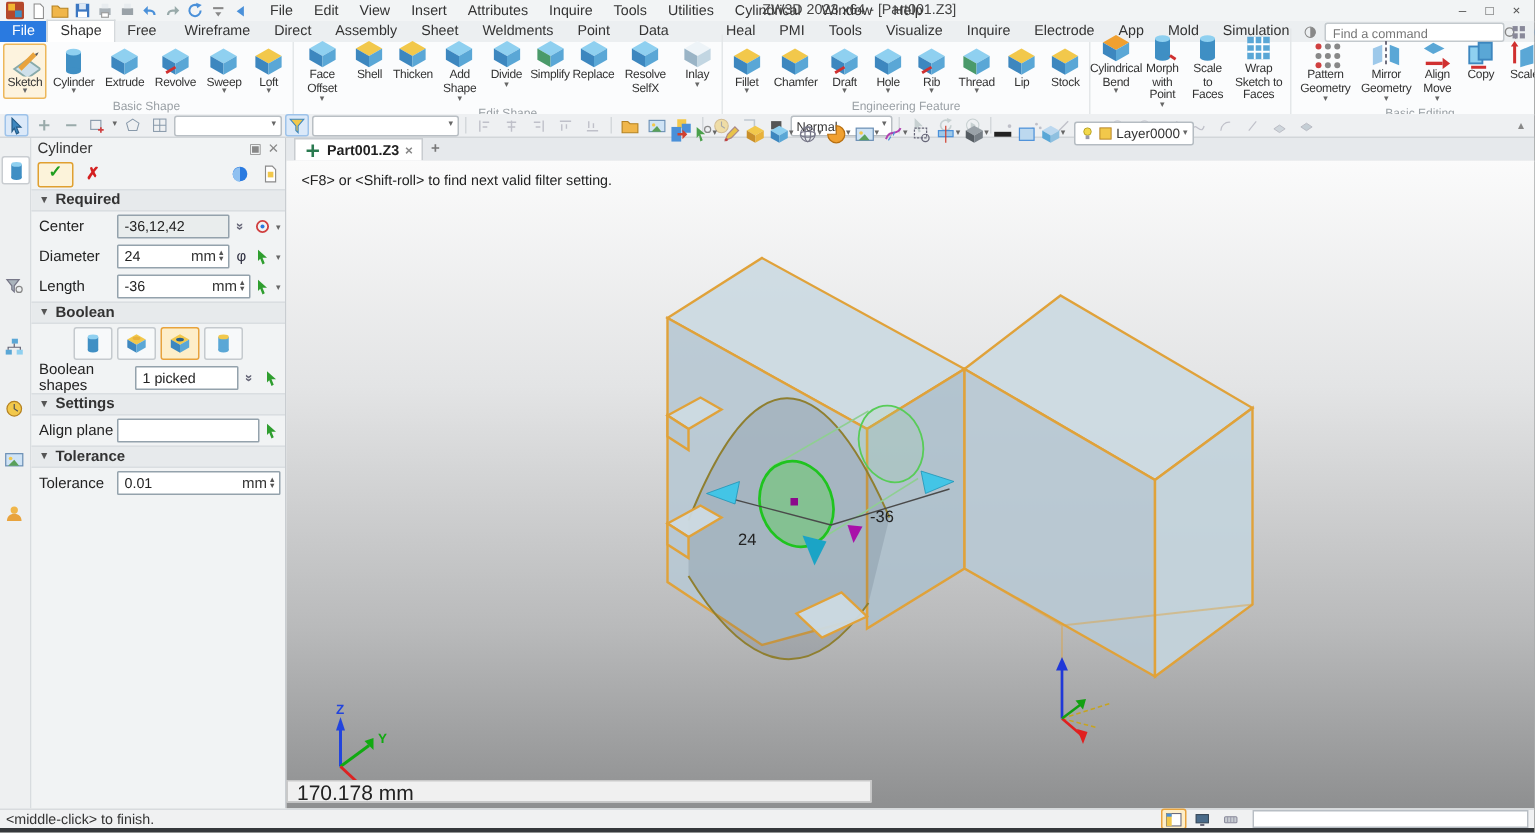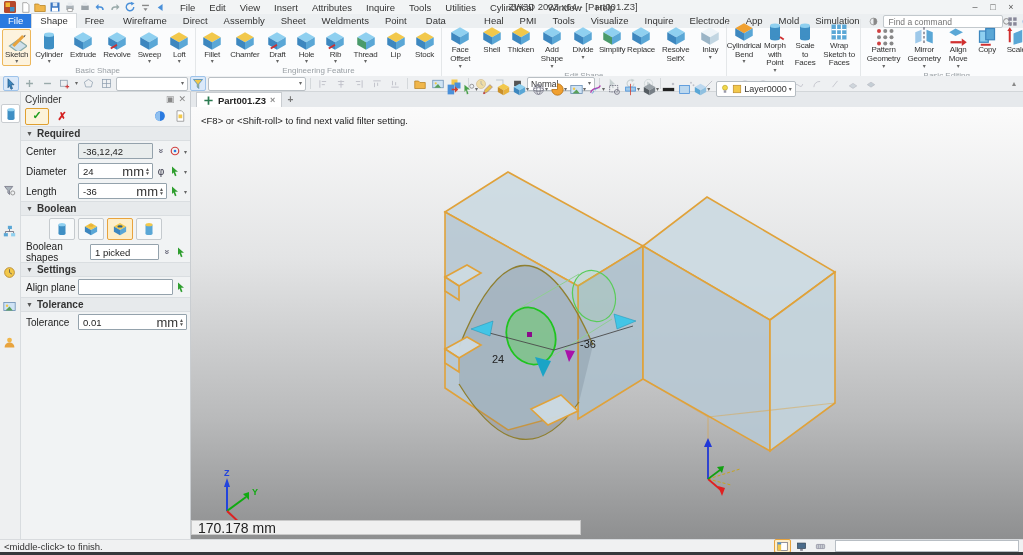--- a/index.html
+++ b/index.html
@@ -63,21 +63,21 @@
   .okrow .sp{flex:1;}
   .sechead{height:13px;background:#e7eaec;border-top:1px solid #dadee1;border-bottom:1px solid #dadee1;
     display:flex;align-items:center;padding:0 5px;font-weight:bold;color:#333;}
   .sechead .tri{font-size:7px;margin-right:4px;color:#555;}
   .prow{height:20px;display:flex;align-items:center;padding:0 3px 0 5px;gap:2px;}
   .plabel{width:50px;color:#222;}
   .pinput{flex:1;height:14px;border:1px solid #94a2ac;background:#fff;border-radius:1px;
     display:flex;align-items:center;padding:0 2px;min-width:0;}
   .pinput input{border:none;outline:none;background:transparent;flex:1;width:20px;font-size:9.5px;font-family:"Liberation Sans",sans-serif;color:#222;}
   .pinput.ro{background:#e9eded;}
-  .unit{font-size:13px;color:#333;margin-left:1px;}
+  .unit{font-size:10px;color:#333;margin-left:1px;}
   .spin{display:flex;flex-direction:column;font-size:5px;color:#555;line-height:4px;margin-left:1px;}
   .rowic{display:flex;align-items:center;justify-content:center;min-width:12px;height:14px;}
   .chev{display:inline-block;transform:rotate(90deg);color:#667;font-size:9px;font-weight:bold;}
   .caret-s{font-size:6px;color:#666;margin-left:1px;}
   .phiic{font-size:10px;color:#334;}
   .boolrow{height:26px;display:flex;align-items:center;justify-content:center;gap:3px;}
   .boolbtn{width:24px;height:20px;border:1px solid #c5cace;border-radius:2px;background:#f7f9fa;
     display:flex;align-items:center;justify-content:center;}
   .boolbtn.selected{border-color:#e8a33d;background:#fdeec9;}
   
@@ -346,112 +346,20 @@
             <span class="rcaret">▾</span>
           </div>
         </div>
         <div class="rglabel">Basic Shape</div>
       </div>
       <div class="rgroup">
         <div class="rbtns">
           <div class="rbtn">
             <span class="icg">
               <svg width="20" height="20" viewBox="0 0 16 16">
-                <polygon points="8,1 15,5 8,9 1,5" fill="#f2c84b"></polygon>
-                <polygon points="1,5 8,9 8,15 1,11" fill="#3d87bf"></polygon>
-                <polygon points="15,5 8,9 8,15 15,11" fill="#5aa7d6"></polygon>
-              </svg>
-            </span>
-            <div class="rlabel">Fillet</div>
-            <span class="rcaret">▾</span>
-          </div>
-          <div class="rbtn">
-            <span class="icg">
-              <svg width="20" height="20" viewBox="0 0 16 16">
-                <polygon points="8,1 15,5 8,9 1,5" fill="#f2c84b"></polygon>
-                <polygon points="1,5 8,9 8,15 1,11" fill="#3d87bf"></polygon>
-                <polygon points="15,5 8,9 8,15 15,11" fill="#5aa7d6"></polygon>
-              </svg>
-            </span>
-            <div class="rlabel">Chamfer</div>
-          </div>
-          <div class="rbtn">
-            <span class="icg">
-              <svg width="20" height="20" viewBox="0 0 16 16">
-                <polygon points="8,1 15,5 8,9 1,5" fill="#8fd0f0"></polygon>
-                <polygon points="1,5 8,9 8,15 1,11" fill="#3d87bf"></polygon>
-                <polygon points="15,5 8,9 8,15 15,11" fill="#5aa7d6"></polygon>
-                <path d="M3 14l5-3" stroke="#d03030" stroke-width="1.5"></path>
-              </svg>
-            </span>
-            <div class="rlabel">Draft</div>
-            <span class="rcaret">▾</span>
-          </div>
-          <div class="rbtn">
-            <span class="icg">
-              <svg width="20" height="20" viewBox="0 0 16 16">
-                <polygon points="8,1 15,5 8,9 1,5" fill="#8fd0f0"></polygon>
-                <polygon points="1,5 8,9 8,15 1,11" fill="#3d87bf"></polygon>
-                <polygon points="15,5 8,9 8,15 15,11" fill="#5aa7d6"></polygon>
-              </svg>
-            </span>
-            <div class="rlabel">Hole</div>
-            <span class="rcaret">▾</span>
-          </div>
-          <div class="rbtn">
-            <span class="icg">
-              <svg width="20" height="20" viewBox="0 0 16 16">
-                <polygon points="8,1 15,5 8,9 1,5" fill="#8fd0f0"></polygon>
-                <polygon points="1,5 8,9 8,15 1,11" fill="#3d87bf"></polygon>
-                <polygon points="15,5 8,9 8,15 15,11" fill="#5aa7d6"></polygon>
-                <path d="M3 14l5-3" stroke="#d03030" stroke-width="1.5"></path>
-              </svg>
-            </span>
-            <div class="rlabel">Rib</div>
-            <span class="rcaret">▾</span>
-          </div>
-          <div class="rbtn">
-            <span class="icg">
-              <svg width="20" height="20" viewBox="0 0 16 16">
-                <polygon points="8,1 15,5 8,9 1,5" fill="#8fd0f0"></polygon>
-                <polygon points="1,5 8,9 8,15 1,11" fill="#4a9a6a"></polygon>
-                <polygon points="15,5 8,9 8,15 15,11" fill="#5aa7d6"></polygon>
-              </svg>
-            </span>
-            <div class="rlabel">Thread</div>
-            <span class="rcaret">▾</span>
-          </div>
-          <div class="rbtn">
-            <span class="icg">
-              <svg width="20" height="20" viewBox="0 0 16 16">
-                <polygon points="8,1 15,5 8,9 1,5" fill="#f2c84b"></polygon>
-                <polygon points="1,5 8,9 8,15 1,11" fill="#3d87bf"></polygon>
-                <polygon points="15,5 8,9 8,15 15,11" fill="#5aa7d6"></polygon>
-              </svg>
-            </span>
-            <div class="rlabel">Lip</div>
-          </div>
-          <div class="rbtn">
-            <span class="icg">
-              <svg width="20" height="20" viewBox="0 0 16 16">
-                <polygon points="8,1 15,5 8,9 1,5" fill="#f2c84b"></polygon>
-                <polygon points="1,5 8,9 8,15 1,11" fill="#3d87bf"></polygon>
-                <polygon points="15,5 8,9 8,15 15,11" fill="#5aa7d6"></polygon>
-              </svg>
-            </span>
-            <div class="rlabel">Stock</div>
-          </div>
-        </div>
-        <div class="rglabel">Engineering Feature</div>
-      </div>
-      <div class="rgroup">
-        <div class="rbtns">
-          <div class="rbtn">
-            <span class="icg">
-              <svg width="20" height="20" viewBox="0 0 16 16">
                 <polygon points="8,1 15,5 8,9 1,5" fill="#8fd0f0"></polygon>
                 <polygon points="1,5 8,9 8,15 1,11" fill="#3d87bf"></polygon>
                 <polygon points="15,5 8,9 8,15 15,11" fill="#5aa7d6"></polygon>
               </svg>
             </span>
             <div class="rlabel">Face Offset</div>
             <span class="rcaret">▾</span>
           </div>
           <div class="rbtn">
             <span class="icg">
@@ -531,20 +439,112 @@
                 <polygon points="8,1 15,5 8,9 1,5" fill="#eef4f8"></polygon>
                 <polygon points="1,5 8,9 8,15 1,11" fill="#9ab4c6"></polygon>
                 <polygon points="15,5 8,9 8,15 15,11" fill="#c2d6e2"></polygon>
               </svg>
             </span>
             <div class="rlabel">Inlay</div>
             <span class="rcaret">▾</span>
           </div>
         </div>
         <div class="rglabel">Edit Shape</div>
+      </div>
+      <div class="rgroup">
+        <div class="rbtns">
+          <div class="rbtn">
+            <span class="icg">
+              <svg width="20" height="20" viewBox="0 0 16 16">
+                <polygon points="8,1 15,5 8,9 1,5" fill="#f2c84b"></polygon>
+                <polygon points="1,5 8,9 8,15 1,11" fill="#3d87bf"></polygon>
+                <polygon points="15,5 8,9 8,15 15,11" fill="#5aa7d6"></polygon>
+              </svg>
+            </span>
+            <div class="rlabel">Fillet</div>
+            <span class="rcaret">▾</span>
+          </div>
+          <div class="rbtn">
+            <span class="icg">
+              <svg width="20" height="20" viewBox="0 0 16 16">
+                <polygon points="8,1 15,5 8,9 1,5" fill="#f2c84b"></polygon>
+                <polygon points="1,5 8,9 8,15 1,11" fill="#3d87bf"></polygon>
+                <polygon points="15,5 8,9 8,15 15,11" fill="#5aa7d6"></polygon>
+              </svg>
+            </span>
+            <div class="rlabel">Chamfer</div>
+          </div>
+          <div class="rbtn">
+            <span class="icg">
+              <svg width="20" height="20" viewBox="0 0 16 16">
+                <polygon points="8,1 15,5 8,9 1,5" fill="#8fd0f0"></polygon>
+                <polygon points="1,5 8,9 8,15 1,11" fill="#3d87bf"></polygon>
+                <polygon points="15,5 8,9 8,15 15,11" fill="#5aa7d6"></polygon>
+                <path d="M3 14l5-3" stroke="#d03030" stroke-width="1.5"></path>
+              </svg>
+            </span>
+            <div class="rlabel">Draft</div>
+            <span class="rcaret">▾</span>
+          </div>
+          <div class="rbtn">
+            <span class="icg">
+              <svg width="20" height="20" viewBox="0 0 16 16">
+                <polygon points="8,1 15,5 8,9 1,5" fill="#8fd0f0"></polygon>
+                <polygon points="1,5 8,9 8,15 1,11" fill="#3d87bf"></polygon>
+                <polygon points="15,5 8,9 8,15 15,11" fill="#5aa7d6"></polygon>
+              </svg>
+            </span>
+            <div class="rlabel">Hole</div>
+            <span class="rcaret">▾</span>
+          </div>
+          <div class="rbtn">
+            <span class="icg">
+              <svg width="20" height="20" viewBox="0 0 16 16">
+                <polygon points="8,1 15,5 8,9 1,5" fill="#8fd0f0"></polygon>
+                <polygon points="1,5 8,9 8,15 1,11" fill="#3d87bf"></polygon>
+                <polygon points="15,5 8,9 8,15 15,11" fill="#5aa7d6"></polygon>
+                <path d="M3 14l5-3" stroke="#d03030" stroke-width="1.5"></path>
+              </svg>
+            </span>
+            <div class="rlabel">Rib</div>
+            <span class="rcaret">▾</span>
+          </div>
+          <div class="rbtn">
+            <span class="icg">
+              <svg width="20" height="20" viewBox="0 0 16 16">
+                <polygon points="8,1 15,5 8,9 1,5" fill="#8fd0f0"></polygon>
+                <polygon points="1,5 8,9 8,15 1,11" fill="#4a9a6a"></polygon>
+                <polygon points="15,5 8,9 8,15 15,11" fill="#5aa7d6"></polygon>
+              </svg>
+            </span>
+            <div class="rlabel">Thread</div>
+            <span class="rcaret">▾</span>
+          </div>
+          <div class="rbtn">
+            <span class="icg">
+              <svg width="20" height="20" viewBox="0 0 16 16">
+                <polygon points="8,1 15,5 8,9 1,5" fill="#f2c84b"></polygon>
+                <polygon points="1,5 8,9 8,15 1,11" fill="#3d87bf"></polygon>
+                <polygon points="15,5 8,9 8,15 15,11" fill="#5aa7d6"></polygon>
+              </svg>
+            </span>
+            <div class="rlabel">Lip</div>
+          </div>
+          <div class="rbtn">
+            <span class="icg">
+              <svg width="20" height="20" viewBox="0 0 16 16">
+                <polygon points="8,1 15,5 8,9 1,5" fill="#f2c84b"></polygon>
+                <polygon points="1,5 8,9 8,15 1,11" fill="#3d87bf"></polygon>
+                <polygon points="15,5 8,9 8,15 15,11" fill="#5aa7d6"></polygon>
+              </svg>
+            </span>
+            <div class="rlabel">Stock</div>
+          </div>
+        </div>
+        <div class="rglabel">Engineering Feature</div>
       </div>
       <div class="rgroup">
         <div class="rbtns">
           <div class="rbtn">
             <span class="icg">
               <svg width="20" height="20" viewBox="0 0 16 16">
                 <polygon points="8,1 15,5 8,9 1,5" fill="#f0a030"></polygon>
                 <polygon points="1,5 8,9 8,15 1,11" fill="#3d87bf"></polygon>
                 <polygon points="15,5 8,9 8,15 15,11" fill="#5aa7d6"></polygon>
               </svg>

